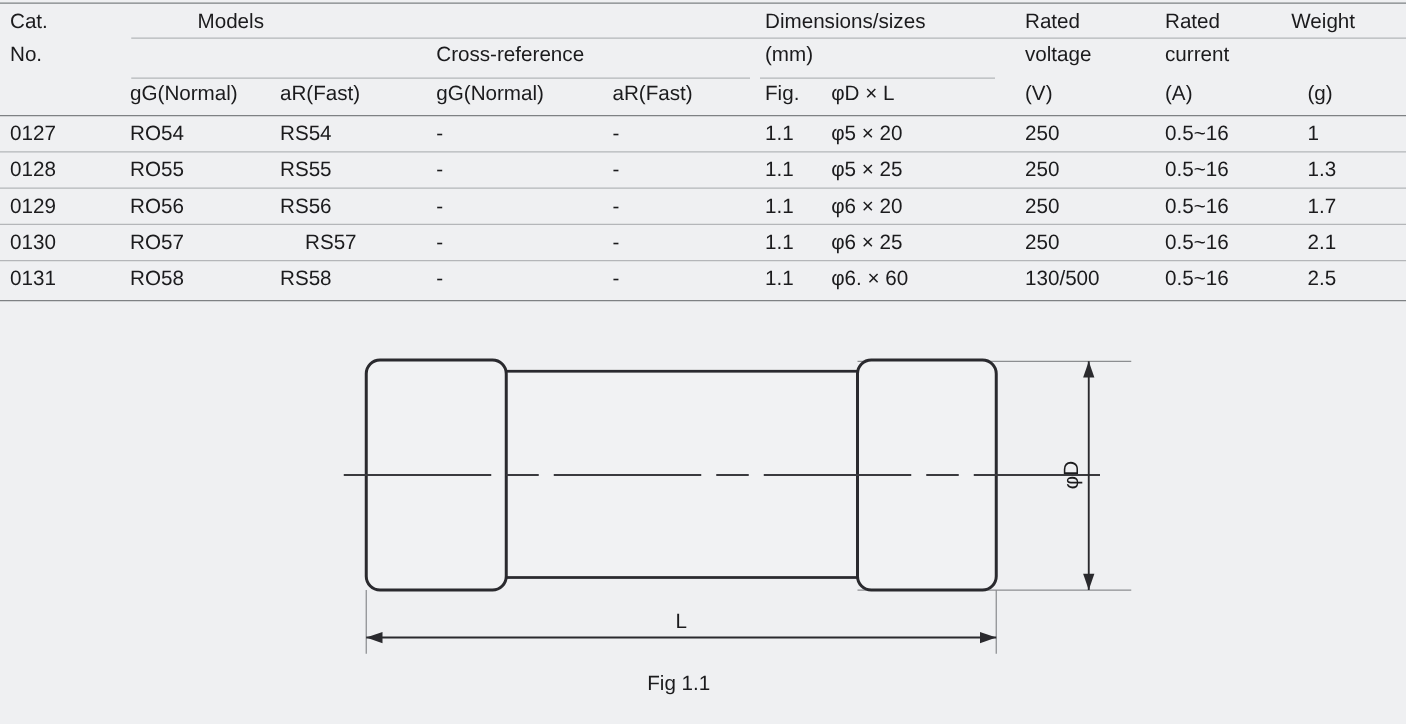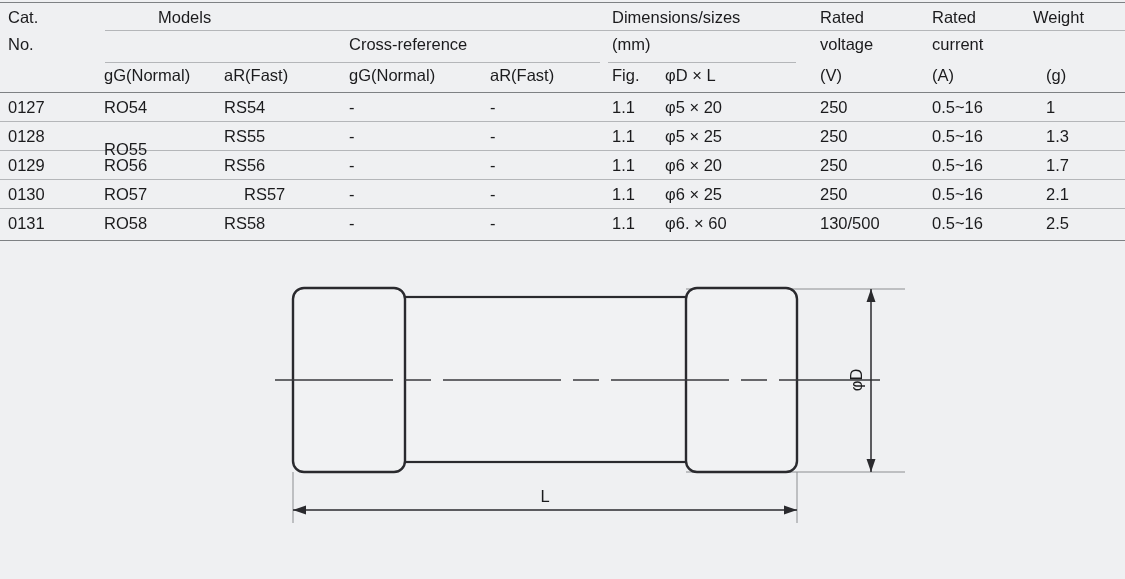--- a/index.html
+++ b/index.html
@@ -116,21 +116,21 @@
           <div class="cell" style="left: 349px; top: 98px;">-</div>
           <div class="cell" style="left: 490px; top: 98px;">-</div>
           <div class="cell" style="left: 612px; top: 98px;">1.1</div>
           <div class="cell" style="left: 665px; top: 98px;">φ5 × 20</div>
           <div class="cell" style="left: 820px; top: 98px;">250</div>
           <div class="cell" style="left: 932px; top: 98px;">0.5~16</div>
           <div class="cell" style="left: 1046px; top: 98px;">1</div>
         </div>
         <div>
           <div class="cell" style="left: 8px; top: 127px;">0128</div>
-          <div class="cell" style="left: 104px; top: 140px;">RO55</div>
+          <div class="cell" style="left: 104px; top: 127px;">RO55</div>
           <div class="cell" style="left: 224px; top: 127px;">RS55</div>
           <div class="cell" style="left: 349px; top: 127px;">-</div>
           <div class="cell" style="left: 490px; top: 127px;">-</div>
           <div class="cell" style="left: 612px; top: 127px;">1.1</div>
           <div class="cell" style="left: 665px; top: 127px;">φ5 × 25</div>
           <div class="cell" style="left: 820px; top: 127px;">250</div>
           <div class="cell" style="left: 932px; top: 127px;">0.5~16</div>
           <div class="cell" style="left: 1046px; top: 127px;">1.3</div>
         </div>
         <div>
@@ -193,14 +193,15 @@
       <polygon points="871,217 866.5,204 875.5,204" fill="#2a2a2e"></polygon>
       <text id="diameter-label" x="862" y="125" transform="rotate(-90 862 125)" text-anchor="middle" font-family="Liberation Sans, sans-serif" font-size="16.5" fill="#1b1b1d">φD</text>
 
       <line x1="293" y1="255" x2="797" y2="255" stroke="#2a2a2e" stroke-width="1.5"></line>
       <polygon points="293,255 306,250.5 306,259.5" fill="#2a2a2e"></polygon>
       <polygon points="797,255 784,250.5 784,259.5" fill="#2a2a2e"></polygon>
       <text id="length-label" x="545" y="247" text-anchor="middle" font-family="Liberation Sans, sans-serif" font-size="16.5" fill="#1b1b1d">L</text>
     </svg>
   </div>
 
+  <div class="fig-caption">Fig 1.1</div>
 
 </div>
 
 </body></html>

